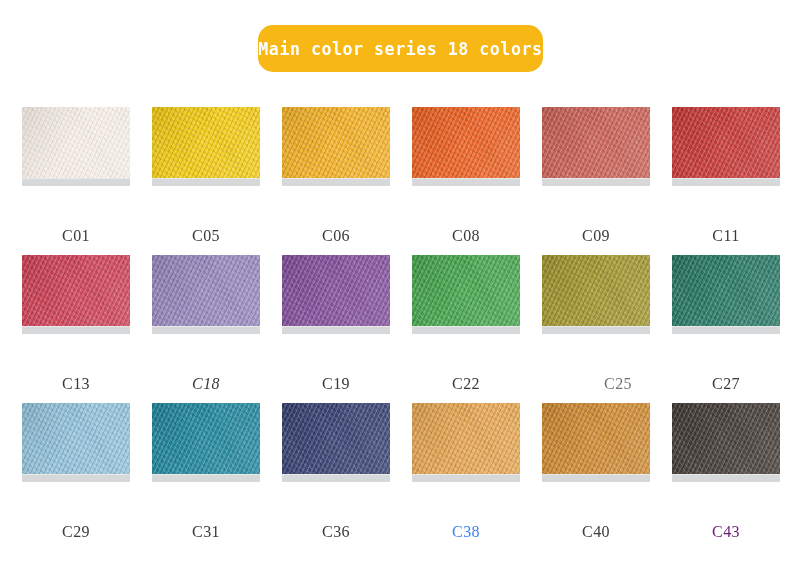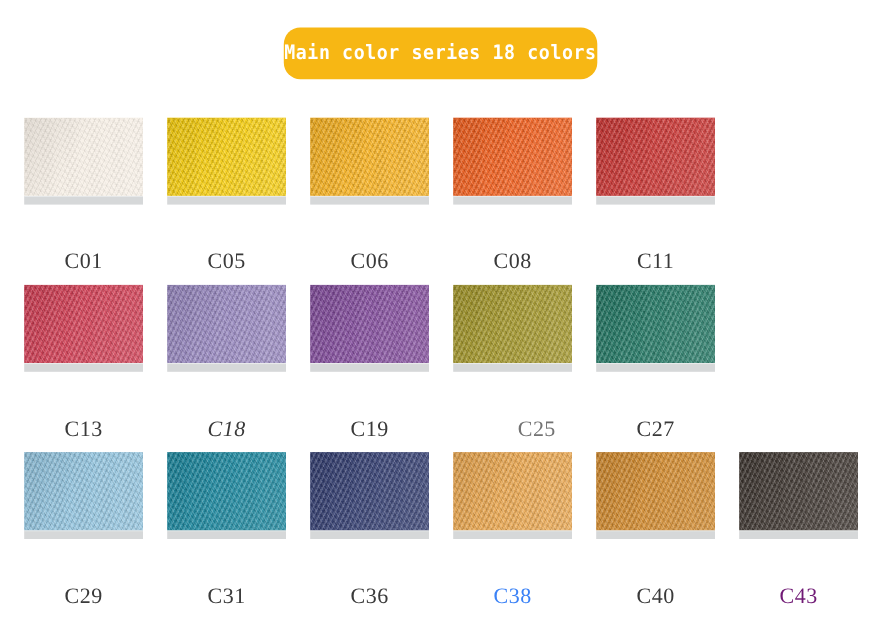--- a/index.html
+++ b/index.html
@@ -117,21 +117,21 @@
   .base {
     width: 108px;
     height: 8px;
     background: #d6d8d9;
     border-top: 1px solid #e8eaea;
     box-sizing: border-box;
   }
 
   .label {
     margin-top: 42px;
-    font-size: 20px;
+    font-size: 16px;
     color: #3a3a3a;
     font-family: "Liberation Serif", serif;
     letter-spacing: 0.4px;
     line-height: 1;
   }
 </style>
 </head>
 <body>
 
 <div class="banner-wrap">
@@ -168,20 +168,28 @@
       </div>
       <div class="cell">
         <div class="chip" style="background: rgb(239, 91, 24);">
           <div class="tex"></div>
           <div class="sheen"></div>
         </div>
         <div class="base" style="background: rgb(214, 216, 217);"></div>
         <div class="label" style="color: rgb(58, 58, 58);">C08</div>
       </div>
       <div class="cell">
+        <div class="chip" style="background: rgb(203, 92, 80);">
+          <div class="tex"></div>
+          <div class="sheen"></div>
+        </div>
+        <div class="base" style="background: rgb(214, 216, 217);"></div>
+        <div class="label" style="color: rgb(58, 58, 58);">C09</div>
+      </div>
+      <div class="cell">
         <div class="chip" style="background: rgb(200, 49, 47);">
           <div class="tex"></div>
           <div class="sheen"></div>
         </div>
         <div class="base" style="background: rgb(214, 216, 217);"></div>
         <div class="label" style="color: rgb(58, 58, 58);">C11</div>
       </div>
     </div>
     <div class="row">
       <div class="cell">
@@ -202,20 +210,28 @@
       </div>
       <div class="cell">
         <div class="chip" style="background: rgb(128, 73, 154);">
           <div class="tex"></div>
           <div class="sheen"></div>
         </div>
         <div class="base" style="background: rgb(214, 216, 217);"></div>
         <div class="label" style="color: rgb(58, 58, 58);">C19</div>
       </div>
       <div class="cell">
+        <div class="chip" style="background: rgb(62, 164, 71);">
+          <div class="tex"></div>
+          <div class="sheen"></div>
+        </div>
+        <div class="base" style="background: rgb(214, 216, 217);"></div>
+        <div class="label" style="color: rgb(58, 58, 58);">C22</div>
+      </div>
+      <div class="cell">
         <div class="chip" style="background: rgb(160, 147, 37);">
           <div class="tex"></div>
           <div class="sheen"></div>
         </div>
         <div class="base" style="background: rgb(214, 216, 217);"></div>
         <div class="label" style="color: #737373; margin-left: 44px;">C25</div>
       </div>
       <div class="cell">
         <div class="chip" style="background: rgb(30, 116, 96);">
           <div class="tex"></div>

